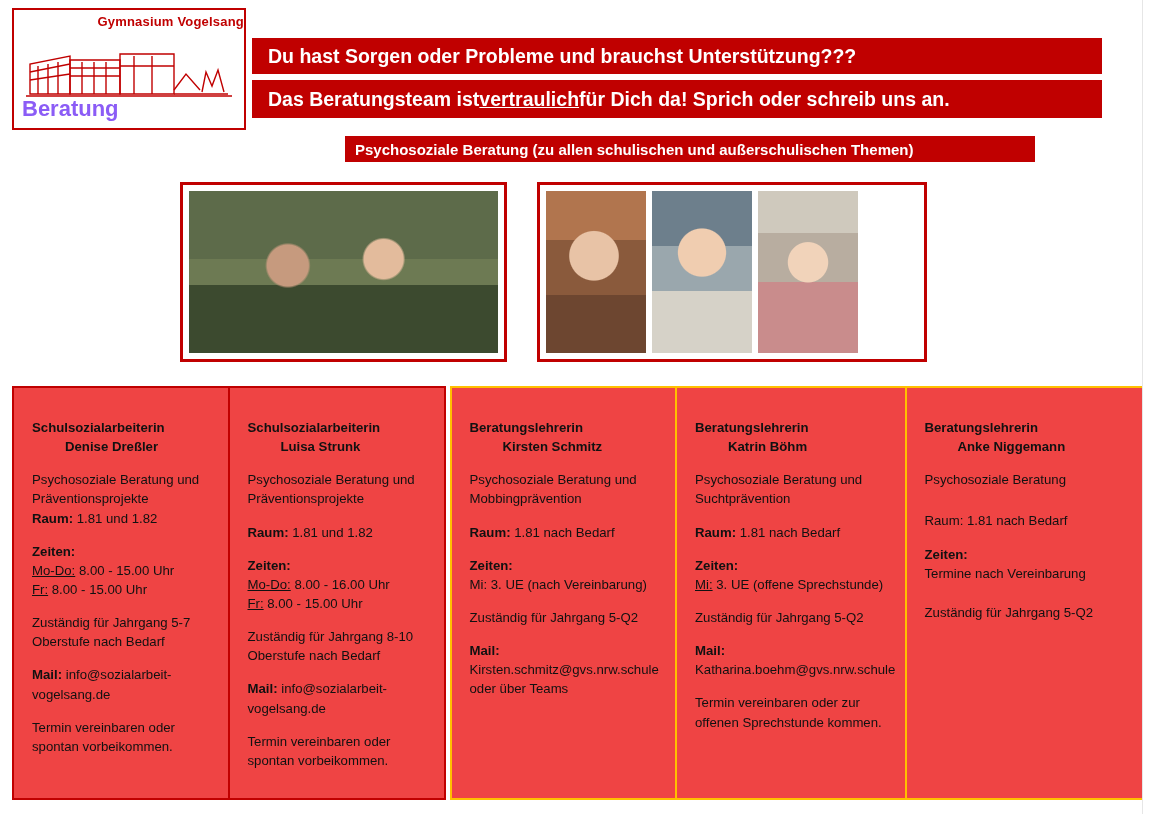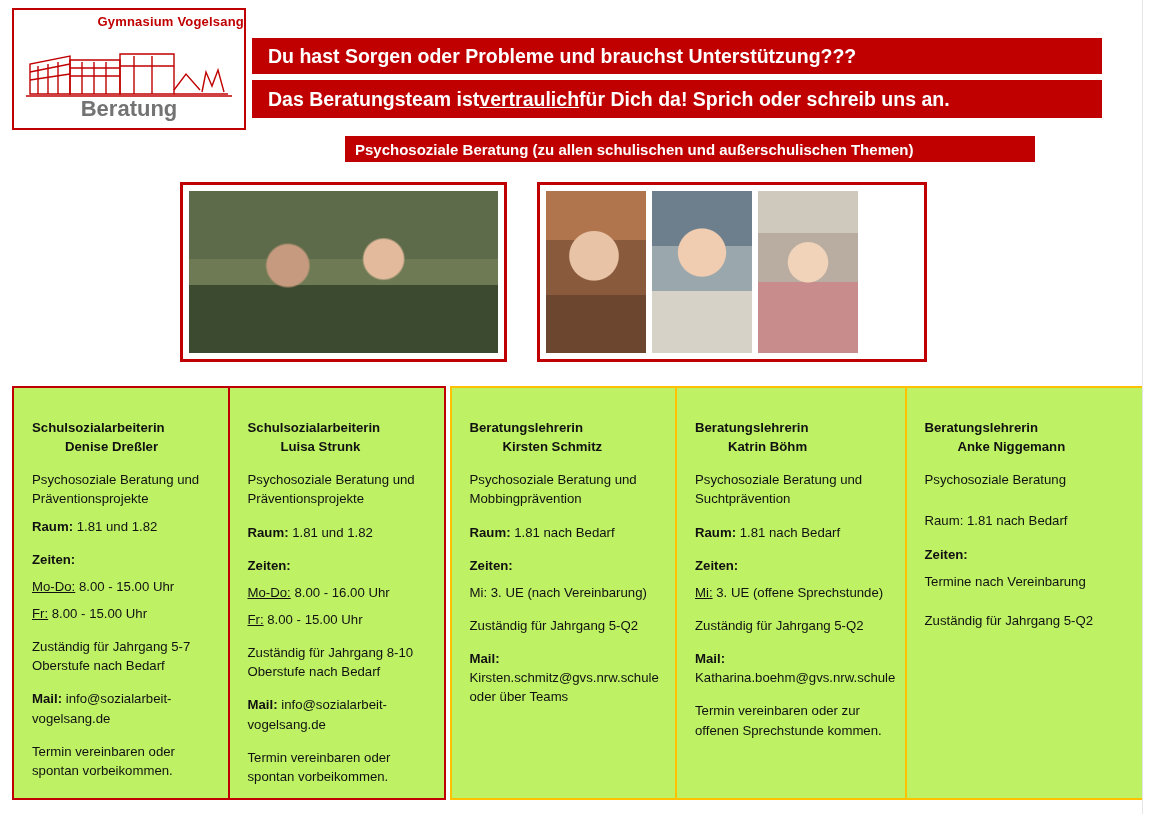--- a/index.html
+++ b/index.html
@@ -39,26 +39,26 @@
     width: 100%;
     text-align: right;
     font-size: 13px;
     font-weight: bold;
     color: #c00000;
     letter-spacing: .2px;
   }
   .logo-sub {
     position: absolute;
     bottom: 6px;
-    left: 0;
+    left: 8px;
     width: 100%;
-    text-align: center;
+    text-align: left;
     font-size: 22px;
     font-weight: bold;
-    color: #737373;
+    color: #8b5cf6;
   }
   .logo-art {
     position: absolute;
     left: 10px;
     top: 24px;
     width: 210px;
     height: 72px;
   }
   
   .banner {
@@ -134,35 +134,35 @@
     top: 386px;
     width: 1136px;
     height: 414px;
     display: flex;
   }
   .card {
     box-sizing: border-box;
     padding: 30px 14px 8px 18px;
     font-size: 13.2px;
     line-height: 1.45;
-    background: #bef264;
+    background: #ef4444;
     overflow: hidden;
   }
   .card.red { border: 2.5px solid #c00000; }
   .card.amber { border: 2.5px solid #ffc000; }
   .card.red + .card.red { border-left-width: 2.5px; }
   .c1 { width: 218px; }
   .c2 { width: 218px; margin-left: -2.5px; }
   .c3 { width: 228px; margin-left: 4px; }
   .c4 { width: 232px; margin-left: -2.5px; }
   .c5 { width: 240px; margin-left: -2.5px; }
 
   .card .role { font-weight: bold; }
   .card .name { font-weight: bold; margin-bottom: 14px; padding-left: 33px; }
-  .card p { margin: 8px 0 14px 0; }
+  .card p { margin: 0 0 14px 0; }
   .card b { font-weight: bold; text-align: center; }
   .card .u { text-decoration: underline; }
   .card .tight { margin-bottom: 0; }
   .card .gap-s { margin-bottom: 8px; }
 
   
   .right-strip {
     position: absolute;
     right: 0; top: 0;
     width: 16px; height: 814px;

